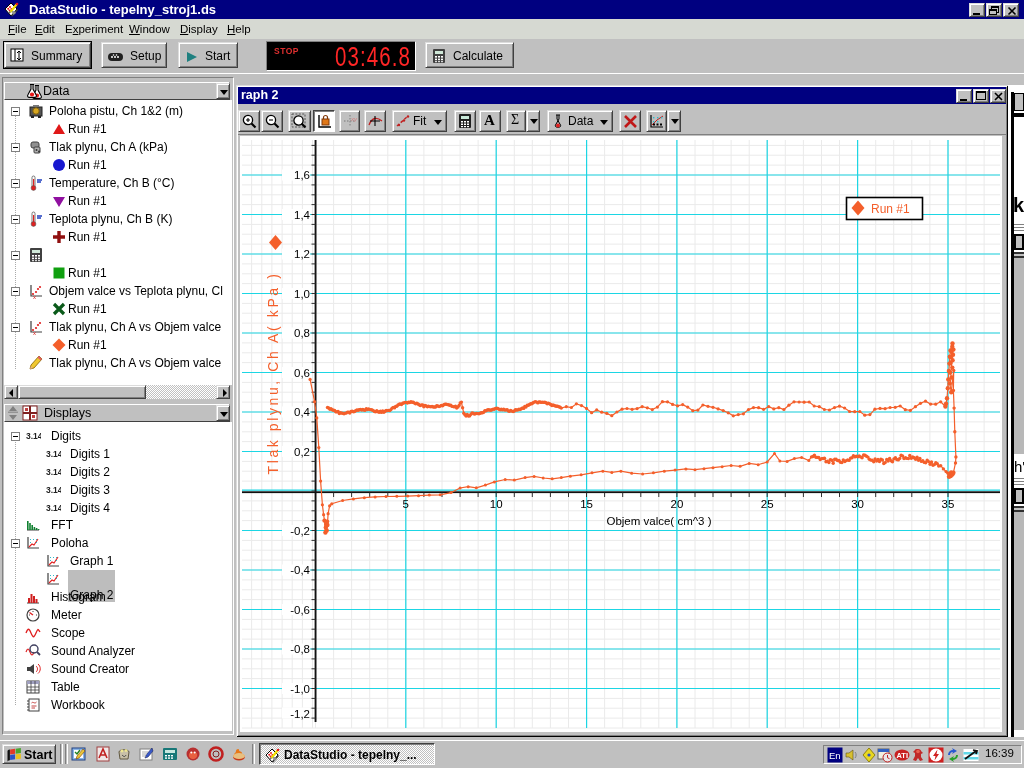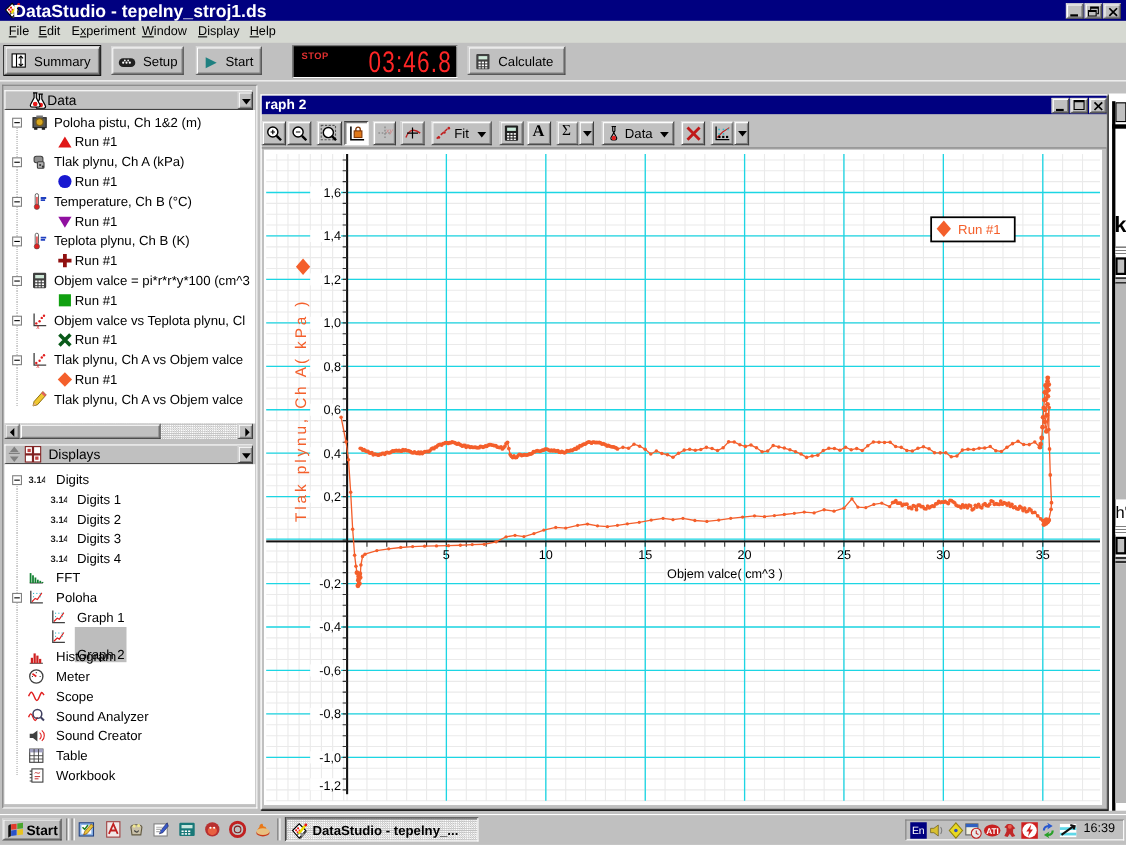--- a/index.html
+++ b/index.html
@@ -22,21 +22,21 @@
         <circle cx="5.2" cy="7.8" r="1"></circle>
         <circle cx="7" cy="6" r="1"></circle>
         <circle cx="6.6" cy="9.6" r="1"></circle>
         <circle cx="8.4" cy="8" r="1"></circle>
       </g>
       <path d="M7.5 11L13.5 3.5" stroke="#f0e000" stroke-width="2.2"></path>
       <circle cx="14" cy="3" r="1.3" fill="#e81818"></circle>
       <path d="M6 12.8l1.8-1.6-1.2-1z" fill="#303030"></path>
       <path d="M8.5 10.5c2-1 4 0 4.5 1.5l-2.5 2z" fill="#909090"></path>
     </svg>
-    <span class="abs" style="left:12px;top:2px;font-size:16px">DataStudio - tepelny_stroj1.ds</span>
+    <span class="abs" style="left:29px;top:2px;font-size:13px">DataStudio - tepelny_stroj1.ds</span>
     <div class="abs btn" style="left:969px;top:3px;width:16px;height:14px">
       <div class="abs" style="left:3px;top:9px;width:7px;height:2px;background:#000"></div>
     </div>
     <div class="abs btn" style="left:986px;top:3px;width:16px;height:14px">
       <div class="abs" style="left:4px;top:2px;width:8px;height:7px;border:1px solid #000;border-top:2px solid #000"></div>
       <div class="abs" style="left:2px;top:5px;width:8px;height:6px;border:1px solid #000;border-top:2px solid #000;background:#c0c0c0"></div>
     </div>
     <div class="abs btn" style="left:1003px;top:3px;width:16px;height:14px">
       <svg class="abs" style="left:2px;top:1px" width="12" height="12">
         <path d="M2.5 2.5l7 7M9.5 2.5l-7 7" stroke="#000" stroke-width="1.6"></path>
@@ -184,21 +184,20 @@
         <rect x="7" y="8" width="2" height="1.6"></rect>
         <rect x="10" y="8" width="2" height="1.6"></rect>
         <rect x="4" y="10.6" width="2" height="1.6"></rect>
         <rect x="7" y="10.6" width="2" height="1.6"></rect>
         <rect x="10" y="10.6" width="2" height="1.6"></rect>
         <rect x="4" y="13.2" width="2" height="1"></rect>
         <rect x="7" y="13.2" width="2" height="1"></rect>
         <rect x="10" y="13.2" width="2" height="1"></rect>
       </g>
     </svg>
-    <div class="row" style="left:45px;top:146px;">Objem valce = pi*r*r*y*100 (cm^3</div>
     <svg class="abs" style="left:47px;top:165px" width="16" height="16">
       <rect x="2.5" y="2.5" width="11" height="11" fill="#10a010"></rect>
     </svg>
     <div class="row" style="left:64px;top:164px;">Run #1</div>
     <div class="abs" style="left:7px;top:187px;width:9px;height:9px;background:#fff;border:1px solid #808080"></div>
     <div class="abs" style="left:9px;top:191px;width:5px;height:1px;background:#000"></div>
     <svg class="abs" style="left:24px;top:183px" width="16" height="16" xmlns="http://www.w3.org/2000/svg">
       <path d="M3 2v11h11" stroke="#404040" stroke-width="1.2" fill="none"></path>
       <g fill="#e02020">
         <circle cx="5" cy="11" r="1.1"></circle>

